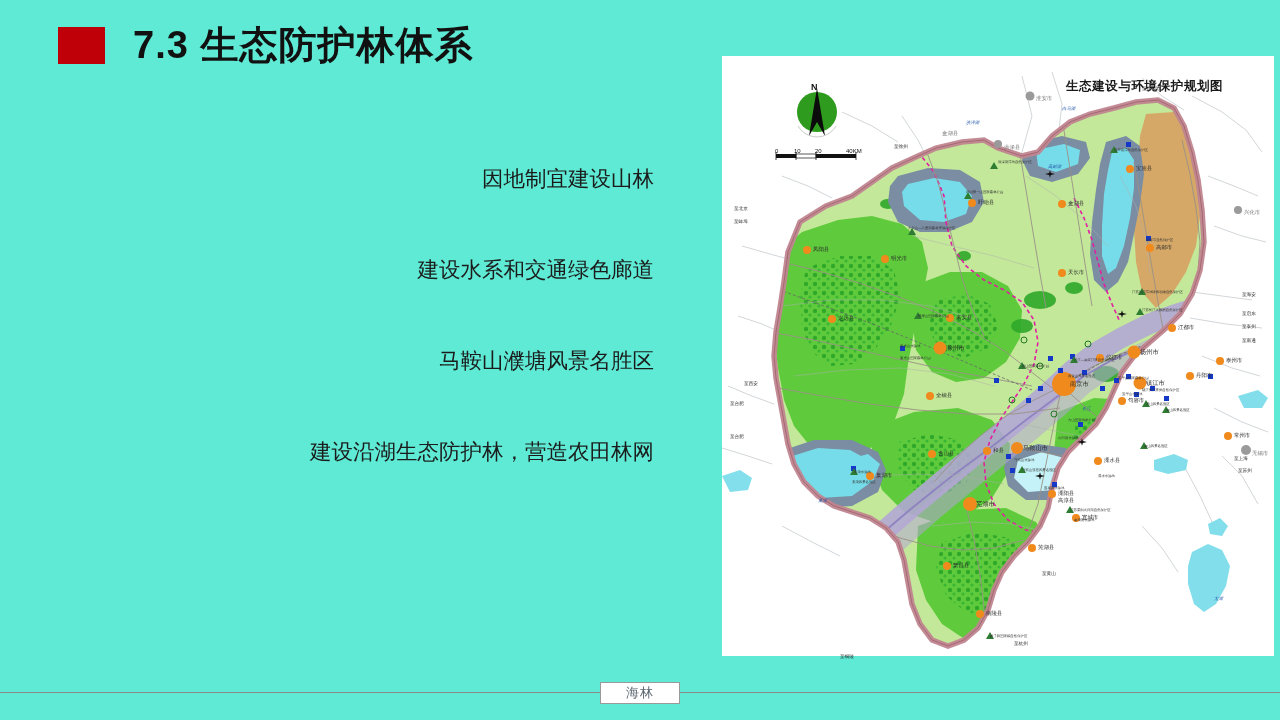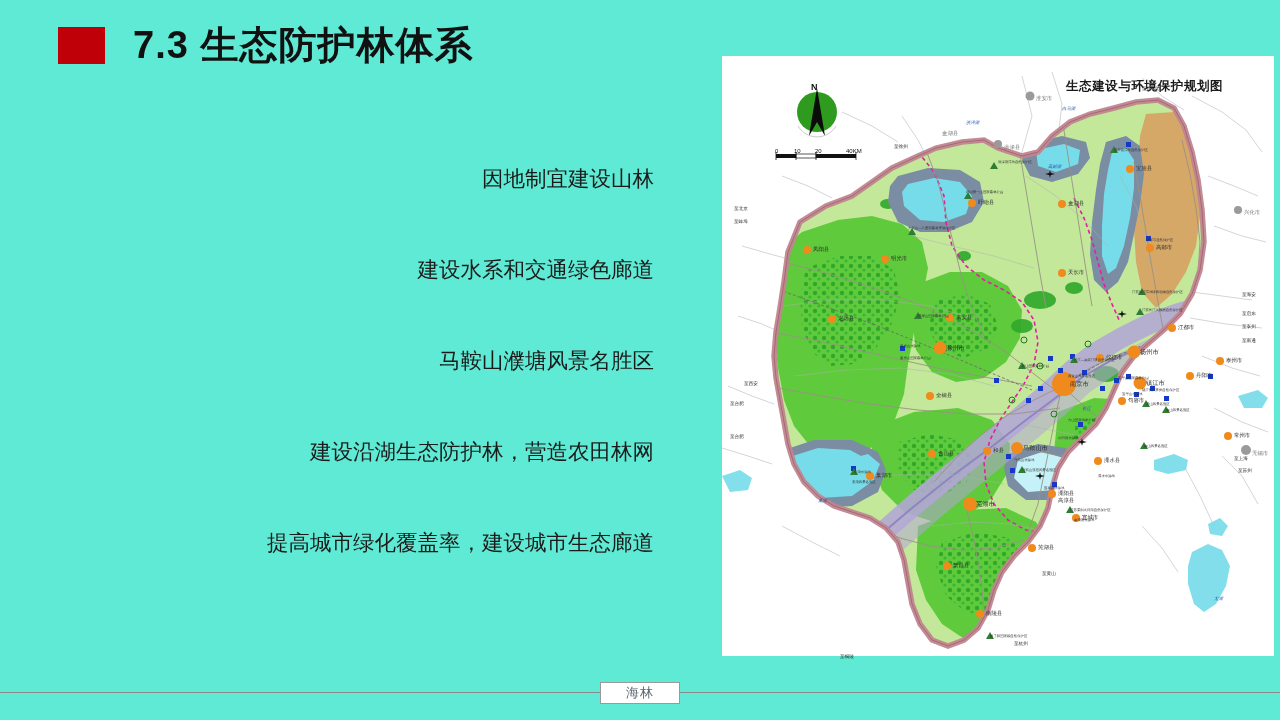--- a/index.html
+++ b/index.html
@@ -74,21 +74,20 @@
   <div class="title-row">
     <div class="title-marker"></div>
     <div class="title-text">7.3  生态防护林体系</div>
   </div>
 
   <div class="bullets">
     <div class="bullet-line">因地制宜建设山林</div>
     <div class="bullet-line">建设水系和交通绿色廊道</div>
     <div class="bullet-line">马鞍山濮塘风景名胜区</div>
     <div class="bullet-line">建设沿湖生态防护林，营造农田林网</div>
-    <div class="bullet-line">提高城市绿化覆盖率，建设城市生态廊道</div>
   </div>
 
   <div class="map-wrap">
 
     <svg class="map-svg" viewBox="0 0 552 600">
       <defs>
         <clipPath id="provClip">
           <path d="M66,196 L78,166 L104,150 L130,140 L150,126 L170,112 L196,100 L214,92
                    L240,86 L262,84 L276,92 L300,100 L316,96 L330,80 L348,66 L368,58
                    L392,52 L414,46 L436,44 L452,52 L462,70 L470,96 L476,124 L480,154

